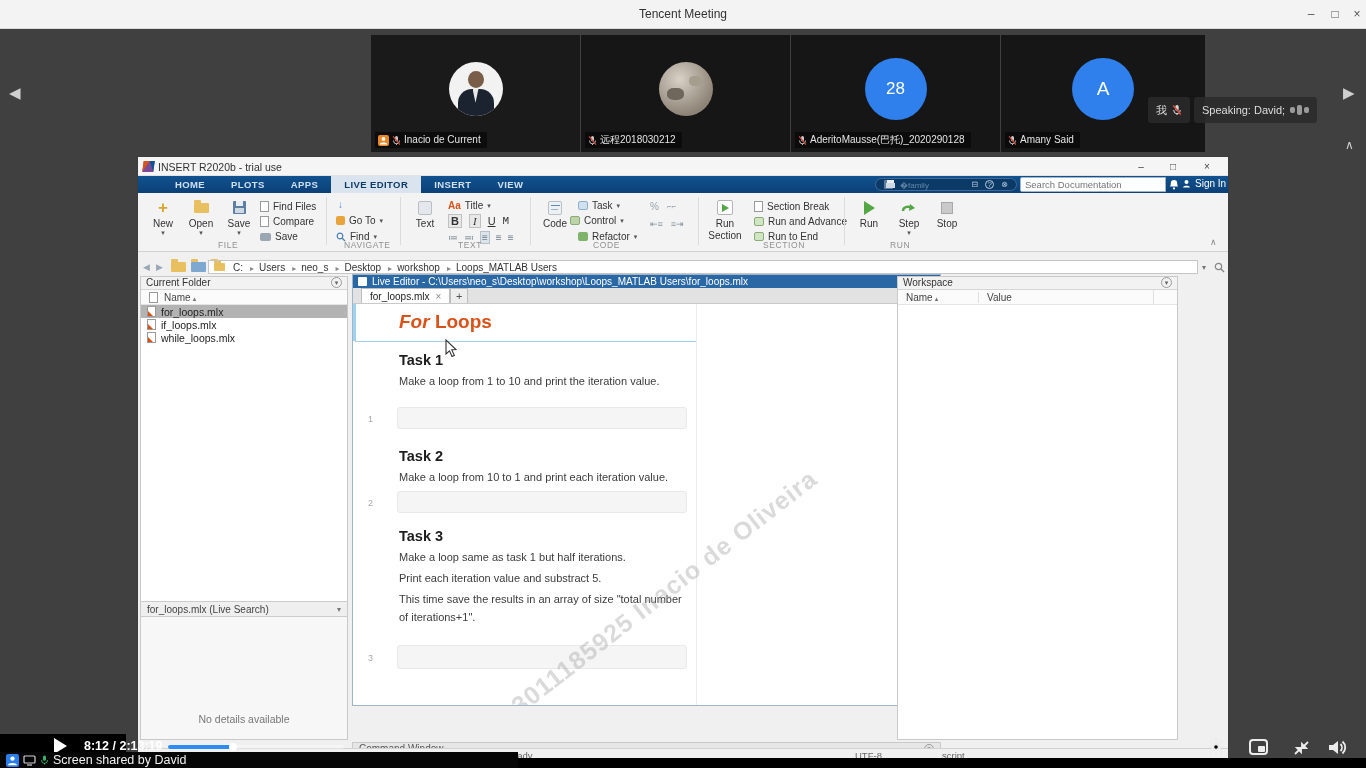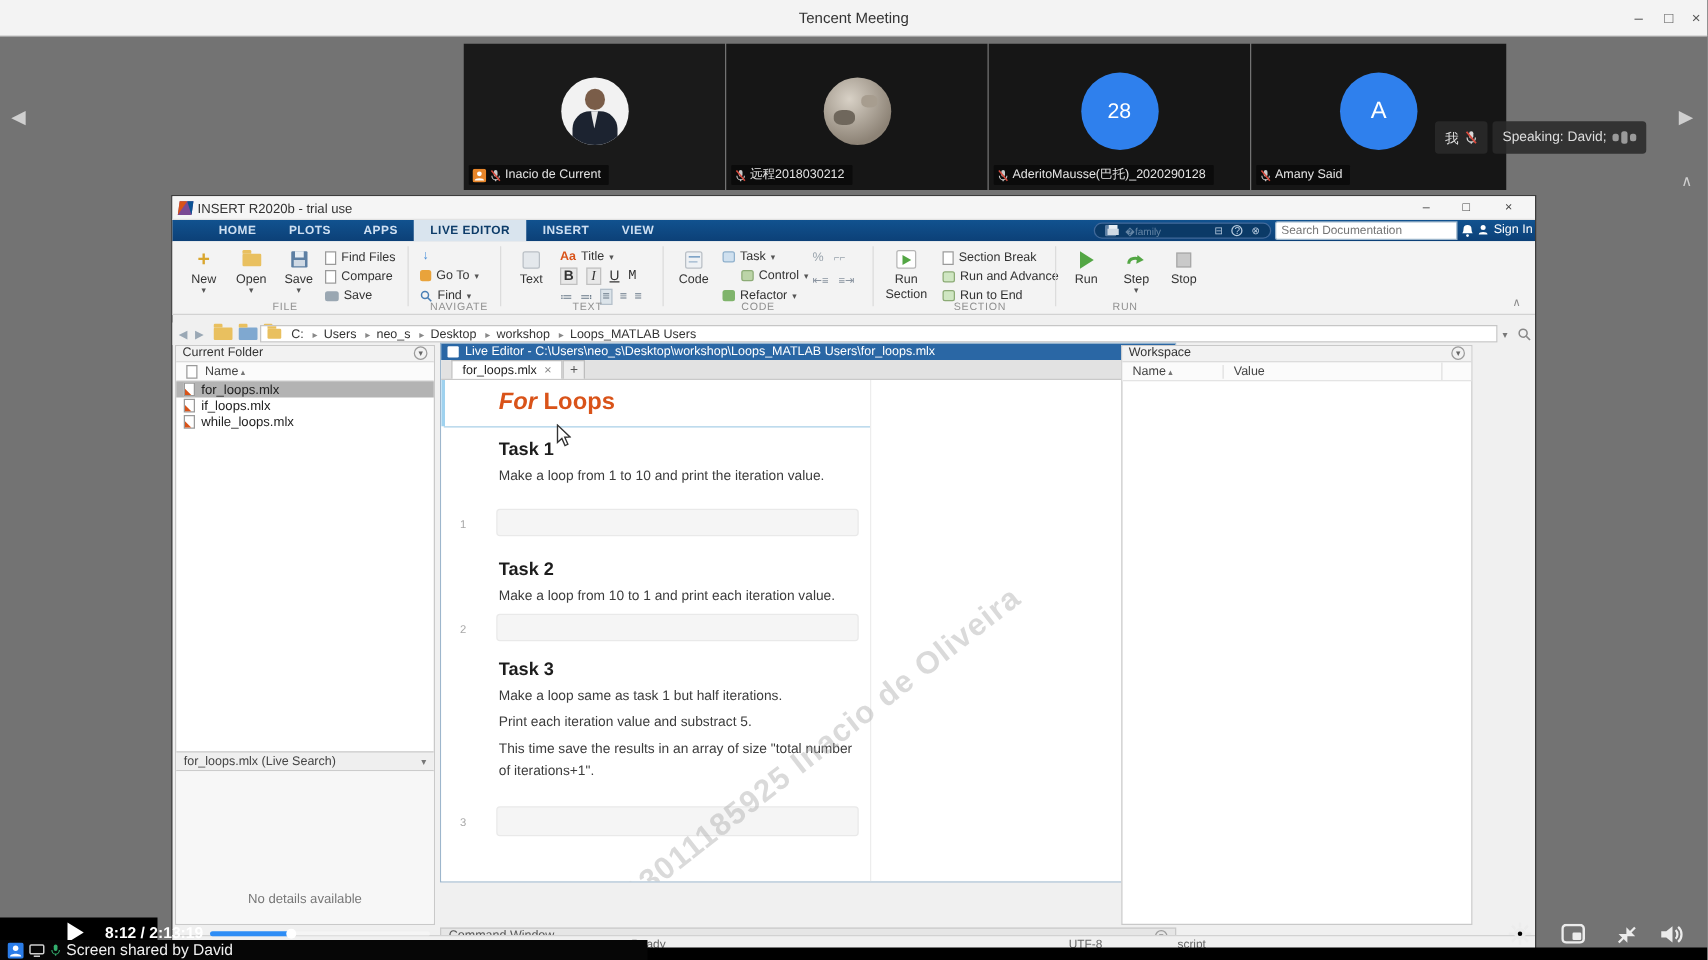--- a/index.html
+++ b/index.html
@@ -1,17 +1,17 @@
 <!DOCTYPE html>
 <html><head>
 <meta charset="utf-8">
 <style>
   *{margin:0;padding:0;box-sizing:border-box}
   body{background:#222;font-family:"Liberation Sans",sans-serif}
-  .screen{position:relative;width:1366px;height:768px;background:#737373;overflow:hidden;margin:0 auto}
+  .screen{position:relative;width:1366px;height:768px;background:#404040;overflow:hidden;margin:0 auto}
   .ab{position:absolute}
   .flex{display:flex;align-items:center}
 
   
   .tm-titlebar{position:absolute;left:0;top:0;width:1366px;height:29px;background:#f3f3f3;border-bottom:1px solid #d9d9d9}
   .tm-title{position:absolute;left:0;right:0;top:7px;text-align:center;font-size:12px;color:#333}
   .winbtn{position:absolute;top:4px;width:22px;height:20px;text-align:center;color:#555;font-size:12px;line-height:20px;cursor:default}
   .i-min::before{content:"–"} .i-max::before{content:"□"} .i-close::before{content:"×"}
 
   
@@ -327,21 +327,21 @@
               <span style="position:absolute;left:2px;top:3px;width:9px;height:1.5px;background:#5b8ab8"></span>
               <span style="position:absolute;left:2px;top:7px;width:7px;height:1.5px;background:#9ab4cc"></span>
             </span>
           </span>
           <span>Code</span>
         </div>
       <div class="smrow cara" style="left:440px;top:6px">
           <span class="sq" style="background:#cfe0ef;border:1px solid #8fb0cc;width:10px;height:9px"></span>
           <span>Task</span>
         </div>
-      <div class="smrow cara" style="left:455px;top:21px">
+      <div class="smrow cara" style="left:432px;top:21px">
           <span class="sq" style="background:#bcd4a8;border:1px solid #8cab76;width:10px;height:9px"></span>
           <span>Control</span>
         </div>
       <div class="smrow cara" style="left:440px;top:37px">
           <span class="sq" style="background:#7fb46b;width:10px;height:9px"></span>
           <span>Refactor</span>
         </div>
       <div class="smrow" style="left:512px;top:7px;gap:8px;color:#9aa4ad">
           <span>%</span>
           <span style="font-size:8px">⌐⌐</span>

